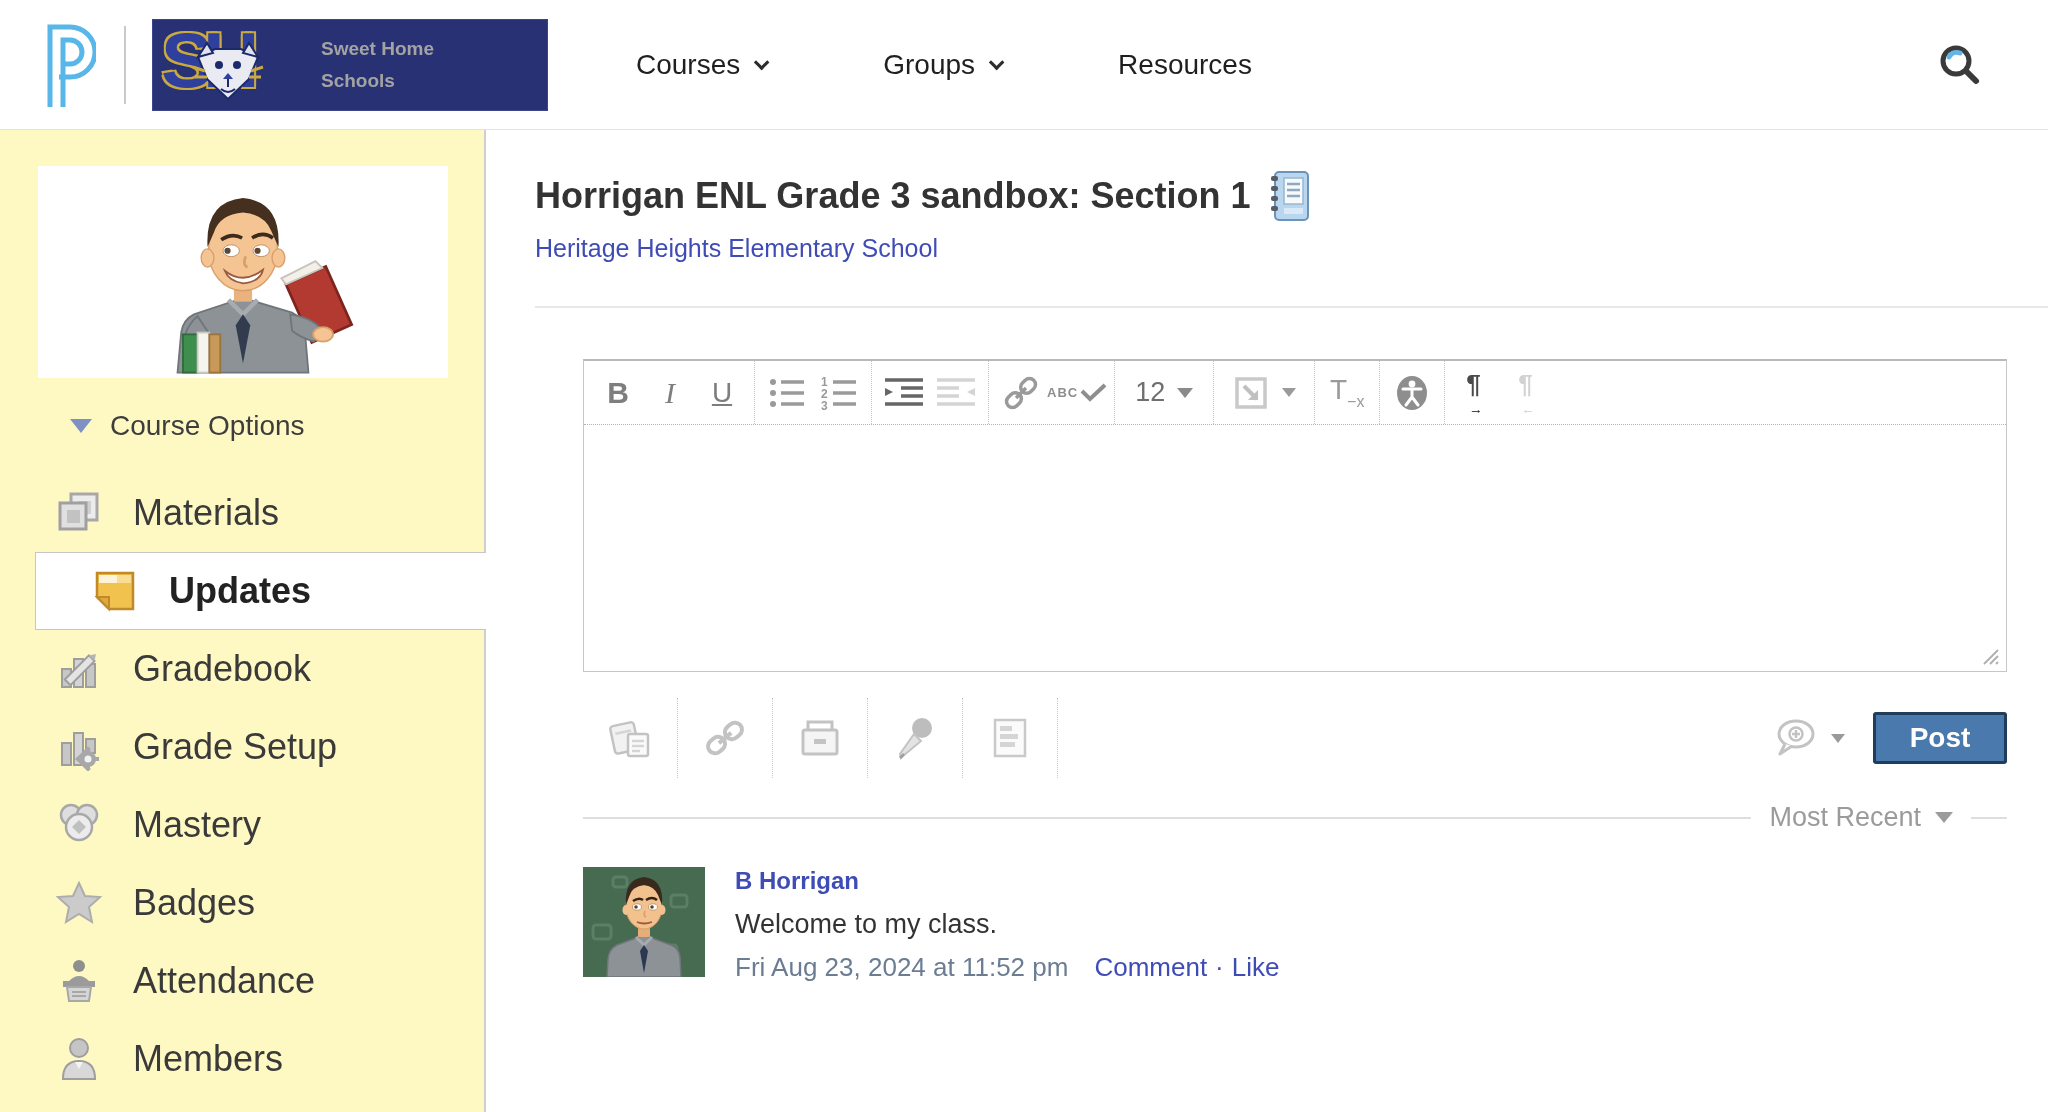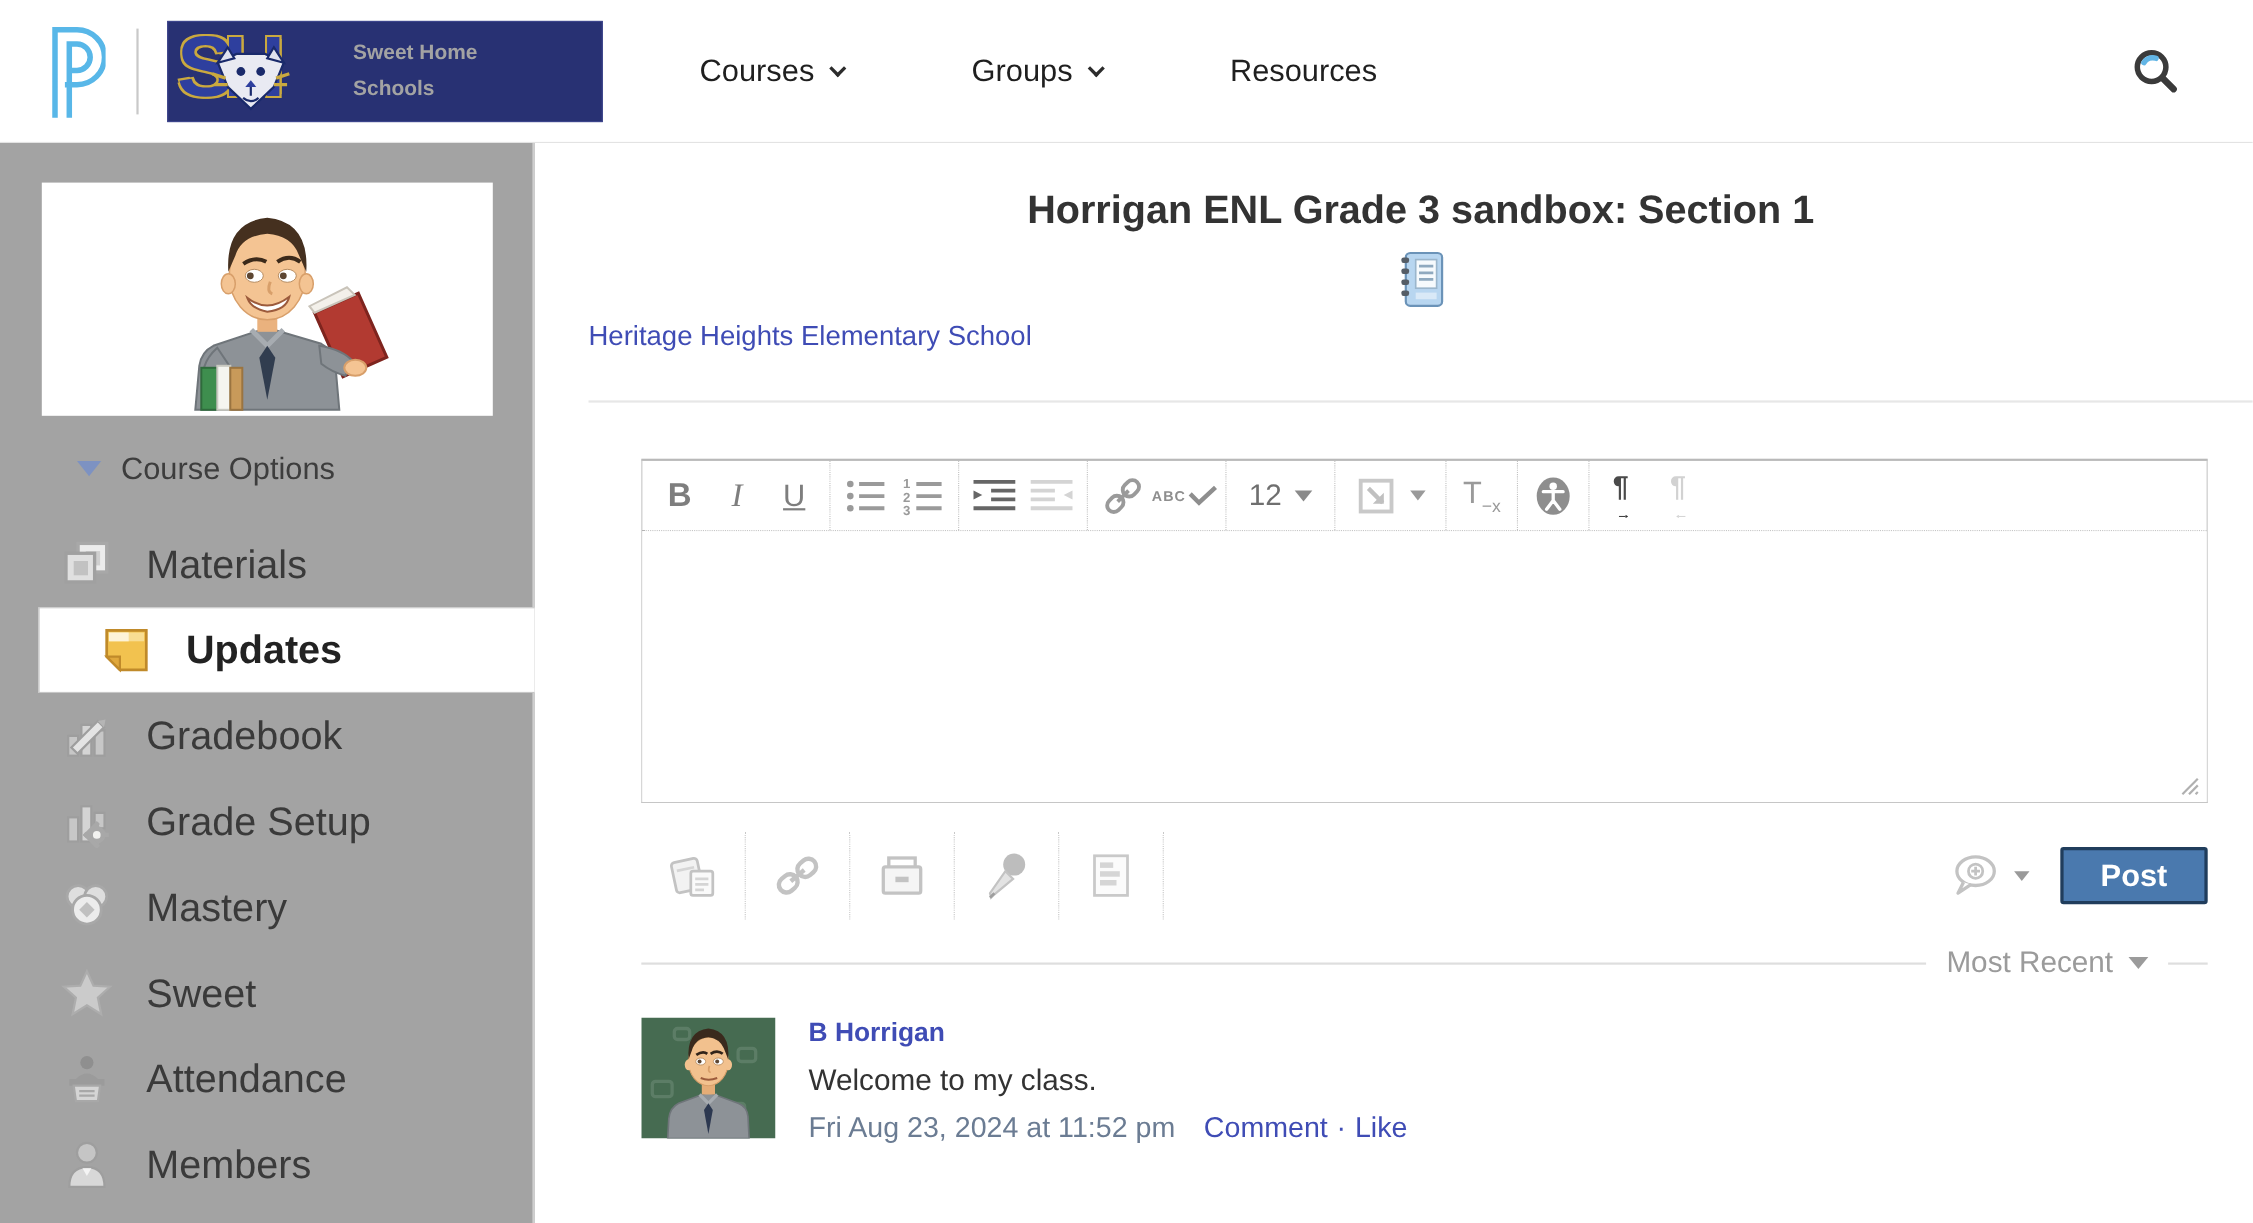--- a/index.html
+++ b/index.html
@@ -18,35 +18,35 @@
   .nav { display:flex; align-items:center; gap:118px; margin-left:88px; }
   .nav-item { display:flex; align-items:center; gap:14px; font-size:28px; color:#1f1f1f; cursor:pointer; }
   .chev { width:11px; height:11px; border-right:3px solid #2c2c2c; border-bottom:3px solid #2c2c2c; transform:rotate(45deg) translateY(-3px); }
   .header-spacer { flex:1; }
   .search-btn { width:48px; height:48px; display:flex; align-items:center; justify-content:center; cursor:pointer; }
 
   
   .content { flex:1; display:flex; min-height:0; }
 
   
-  .sidebar { width:486px; flex:0 0 486px; background:#a3a3a3; border-right:2px solid #cfcfcf; position:relative; }
+  .sidebar { width:486px; flex:0 0 486px; background:#fef9c3; border-right:2px solid #cfcfcf; position:relative; }
   .avatar-card { margin:36px 36px 0 38px; height:212px; background:#fff; display:flex; align-items:flex-end; justify-content:center; overflow:hidden; }
   .course-options { display:flex; align-items:center; gap:18px; margin:32px 0 0 70px; cursor:pointer; }
   .tri-down { width:0; height:0; border-left:11px solid transparent; border-right:11px solid transparent; border-top:14px solid #7d92c2; }
   .course-options-label { font-size:28px; color:#3d3d3d; }
   .side-menu { margin-top:32px; }
   .side-item { height:78px; display:flex; align-items:center; padding-left:55px; gap:30px; cursor:pointer; }
   .side-item .lbl { font-size:36px; color:#3a3a3a; }
   .side-item.selected { background:#fff; border:1px solid #c6c6c6; border-right:none; margin-left:35px; width:calc(100% - 35px + 2px); }
   .side-item.selected .lbl { font-weight:bold; color:#222; }
   .sicon { width:48px; height:48px; flex:0 0 48px; }
 
   
   .main { flex:1; padding-left:49px; position:relative; }
-  .title-row { margin-top:40px; display:flex; align-items:center; gap:16px;flex-direction:column; }
+  .title-row { margin-top:40px; display:flex; align-items:center; gap:16px; }
   .course-title { font-size:36px; font-weight:bold; color:#333; }
   .school-link { display:inline-block; margin-top:12px; font-size:25px; color:#3f4cb5; cursor:pointer; }
   .title-divider { margin-top:43px; height:2px; background:#e7e7e7; }
 
   .editor { margin:51px 41px 0 48px; border:1px solid #c6c6c6; border-top:2px solid #b9b9b9; background:#fff; }
   .toolbar { height:64px; display:flex; align-items:stretch; border-bottom:1px dotted #b3b3b3; padding-left:8px; }
   .tb-btn { min-width:52px; display:flex; align-items:center; justify-content:center; color:#7e7e7e; cursor:pointer; }
   .tb-sep { width:0; border-left:1px dotted #c2c2c2; margin:0 6px; }
   .g-bold { font-size:30px; font-weight:bold; }
   .g-italic { font-size:30px; font-style:italic; font-family:"Liberation Serif","DejaVu Serif",serif; }
@@ -250,21 +250,21 @@
             <circle cx="24" cy="26" r="13" fill="#ececec" stroke="#a8a8a8" stroke-width="2.5"></circle>
             <polygon points="24,19 31,26 24,33 17,26" fill="#c0c0c0"></polygon>
           </svg>
           <span class="lbl">Mastery</span>
         </div>
 
         <div class="side-item">
           <svg class="sicon" viewBox="0 0 48 48">
             <polygon points="24,4 30,17 45,18 34,28 37,43 24,35 11,43 14,28 3,18 18,17" fill="#cbcbcb" stroke="#adadad" stroke-width="2"></polygon>
           </svg>
-          <span class="lbl">Sweet</span>
+          <span class="lbl">Badges</span>
         </div>
 
         <div class="side-item">
           <svg class="sicon" viewBox="0 0 48 48">
             <circle cx="24" cy="9" r="6" fill="#8f8f8f"></circle>
             <path d="M14 24 Q24 14 34 24 Z" fill="#9b9b9b"></path>
             <rect x="8" y="24" width="32" height="6" fill="#9b9b9b"></rect>
             <polygon points="12,30 36,30 34,44 14,44" fill="#d5d5d5" stroke="#a8a8a8" stroke-width="2"></polygon>
             <path d="M17 35 H31 M17 39 H31" stroke="#a8a8a8" stroke-width="2"></path>
           </svg>

